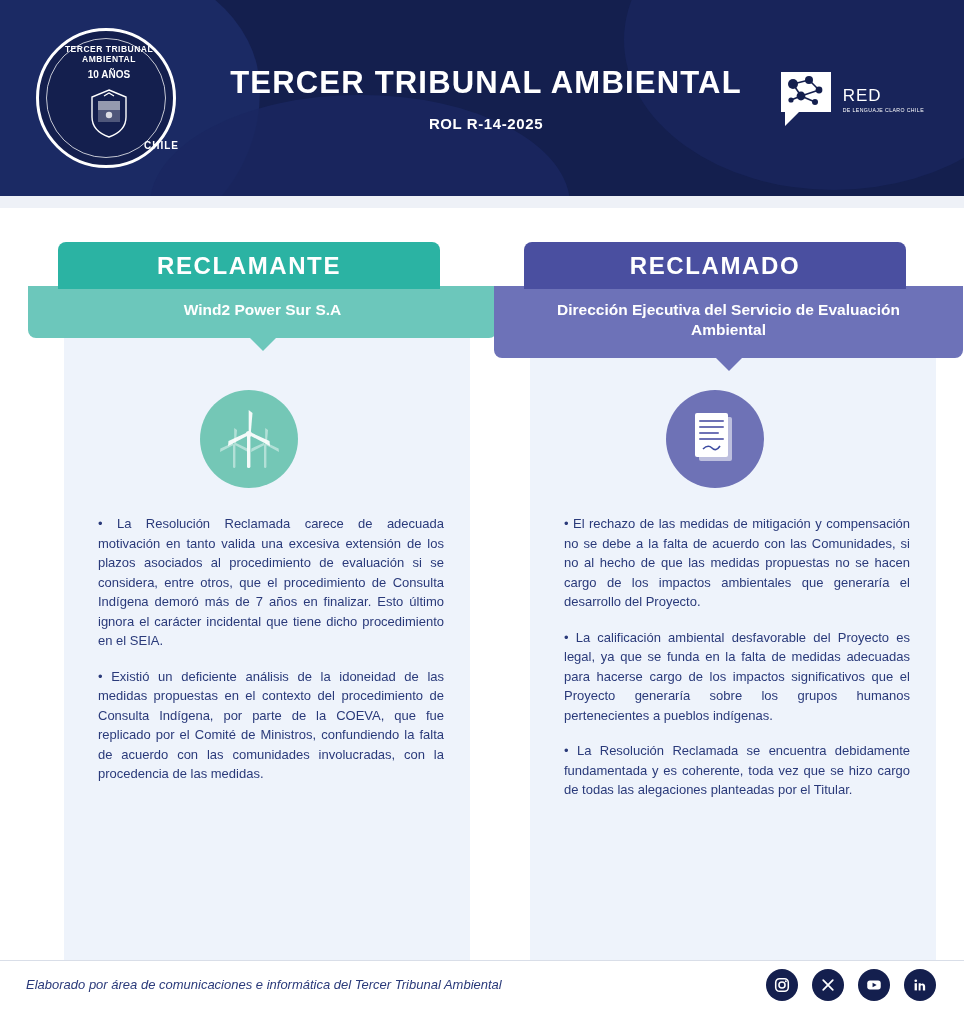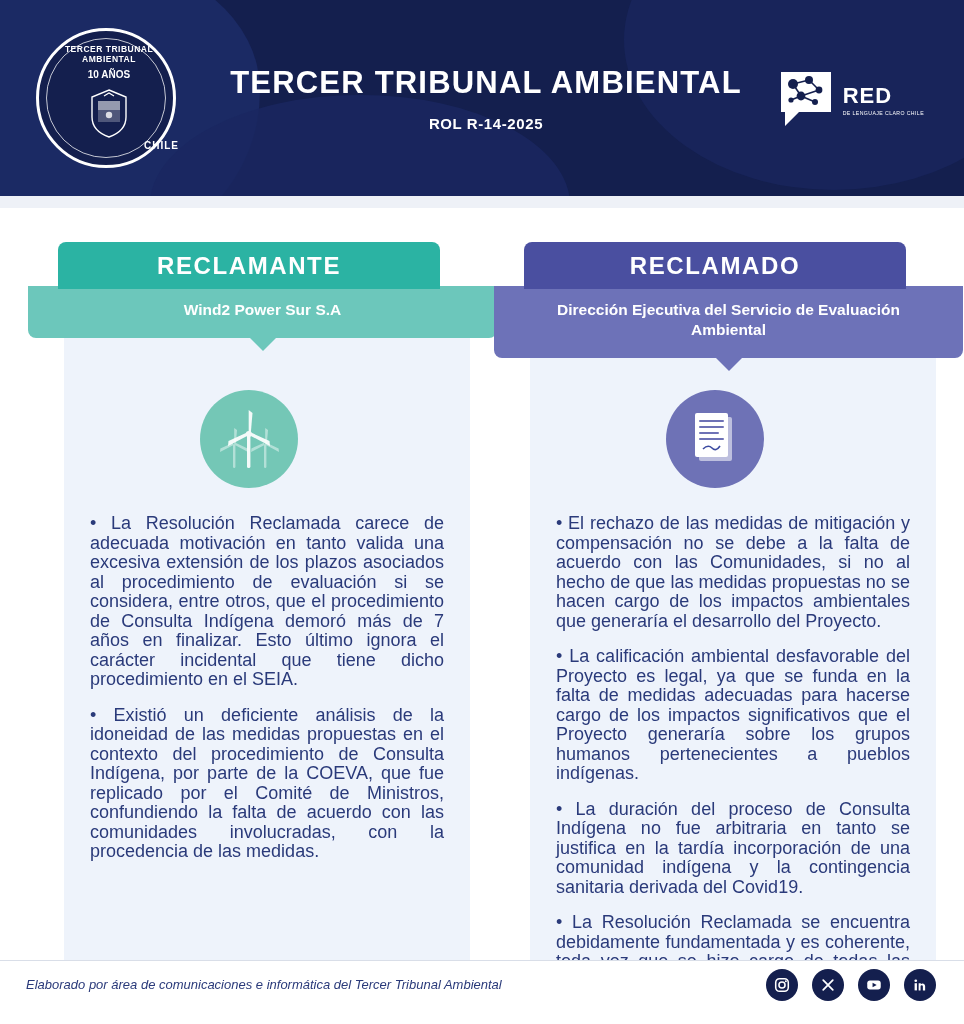--- a/index.html
+++ b/index.html
@@ -126,21 +126,21 @@
     position: absolute;
     right: 40px; top: 68px;
     display: flex; align-items: center;
   }
   .red-mark {
     position: relative;
     width: 62px; height: 62px;
   }
   .red-text { margin-left: 6px; color: #ffffff; }
   .red-text .rt-main {
-    font-size: 22px; font-weight: bold; letter-spacing: 1px;
+    font-size: 17px; font-weight: normal; letter-spacing: 1px;
   }
   .red-text .rt-sub {
     font-size: 5.2px; letter-spacing: .4px; margin-top: 1px;
   }
 
   
   .body-area {
     position: relative;
     width: 964px;
     height: 790px;
@@ -227,24 +227,25 @@
     z-index: 3;
   }
   .circle-teal { background: #74c7b6; }
   .circle-blue { background: #6e72b6; }
 
   .bullets {
     margin-top: 132px;
   }
   .bullet {
     color: #2a3a7a;
-    font-size: 18px;
+    font-size: 13px;
     line-height: 19.5px;
     text-align: justify;
     margin-bottom: 16px;
+    margin-left: 8px;
   }
   .col-right .bullet { color: #2a3a7a; }
 
   
   .footer {
     position: absolute;
     left: 0; bottom: 0;
     width: 964px; height: 64px;
     background: #ffffff;
     border-top: 1px solid #d9dee8;
@@ -390,21 +391,20 @@
               <line x1="20" y1="35" x2="43" y2="35"></line>
             </g>
             <path d="M23 45 q5 -5 9 -1 t8 -2" fill="none" stroke="#3b4aa0" stroke-width="1.6"></path>
           </svg>
         </div>
 
         <div class="panel">
           <div class="bullets">
             <div class="bullet">• El rechazo de las medidas de mitigación y compensación no se debe a la falta de acuerdo con las Comunidades, si no al hecho de que las medidas propuestas no se hacen cargo de los impactos ambientales que generaría el desarrollo del Proyecto.</div>
             <div class="bullet">• La calificación ambiental desfavorable del Proyecto es legal, ya que se funda en la falta de medidas adecuadas para hacerse cargo de los impactos significativos que el Proyecto generaría sobre los grupos humanos pertenecientes a pueblos indígenas.</div>
-            <div class="bullet">• La duración del proceso de Consulta Indígena no fue arbitraria en tanto se justifica en la tardía incorporación de una comunidad indígena y la contingencia sanitaria derivada del Covid19.</div>
             <div class="bullet">• La Resolución Reclamada se encuentra debidamente fundamentada y es coherente, toda vez que se hizo cargo de todas las alegaciones planteadas por el Titular.</div>
           </div>
         </div>
       </div>
 
     </div>
   </div>
 
   <div class="footer">
     <div class="footer-text">Elaborado por área de comunicaciones e informática del Tercer Tribunal Ambiental</div>

